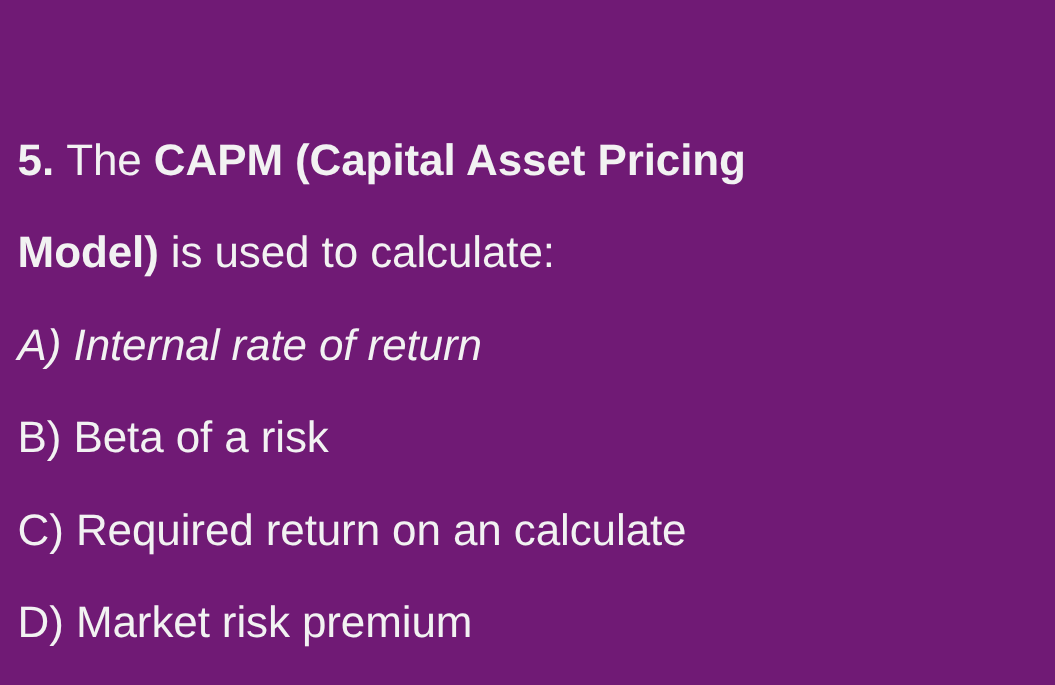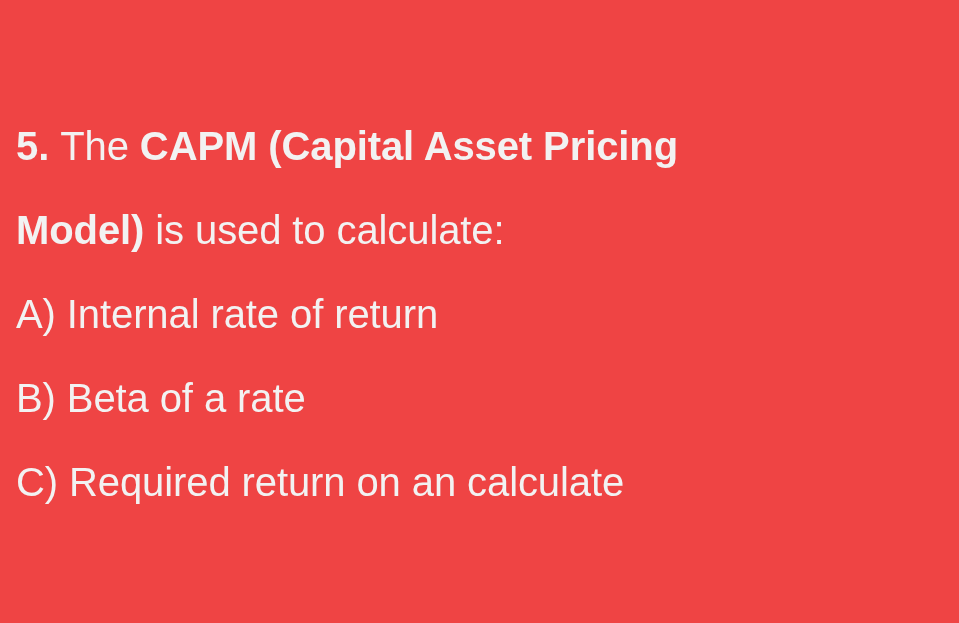--- a/index.html
+++ b/index.html
@@ -63,34 +63,38 @@
     font-weight: 400;
   }
 
   .option-text {
     font-weight: 400;
   }
 </style>
 </head>
 <body style="background: rgb(34, 34, 34);">
 
-<div class="quiz-card" style="background: #ef4444; padding-left: 16px;">
+<div class="quiz-card" style="background: #701a75; padding-left: 16px;">
 
   <p class="question-stem" style="color: rgb(242, 242, 242);">
     <span class="q-number">5.</span><span>&nbsp;</span><span>The</span><span>&nbsp;</span><span class="q-term">CAPM (Capital Asset Pricing Model)</span><span>&nbsp;</span><span>is used to calculate:</span>
   </p>
 
   <ul class="options-list">
-    <li class="option-row" style="color: rgb(242, 242, 242);">
+    <li class="option-row" style="color: rgb(242, 242, 242); font-style: italic;">
       <span class="option-label">A)</span>
       <span class="option-text">Internal rate of return</span>
     </li>
     <li class="option-row" style="color: rgb(242, 242, 242);">
       <span class="option-label">B)</span>
-      <span class="option-text">Beta of a rate</span>
+      <span class="option-text">Beta of a risk</span>
     </li>
     <li class="option-row" style="color: rgb(242, 242, 242);">
       <span class="option-label">C)</span>
       <span class="option-text">Required return on an calculate</span>
+    </li>
+    <li class="option-row" style="color: rgb(242, 242, 242);">
+      <span class="option-label">D)</span>
+      <span class="option-text">Market risk premium</span>
     </li>
   </ul>
 
 </div>
 
 </body></html>

